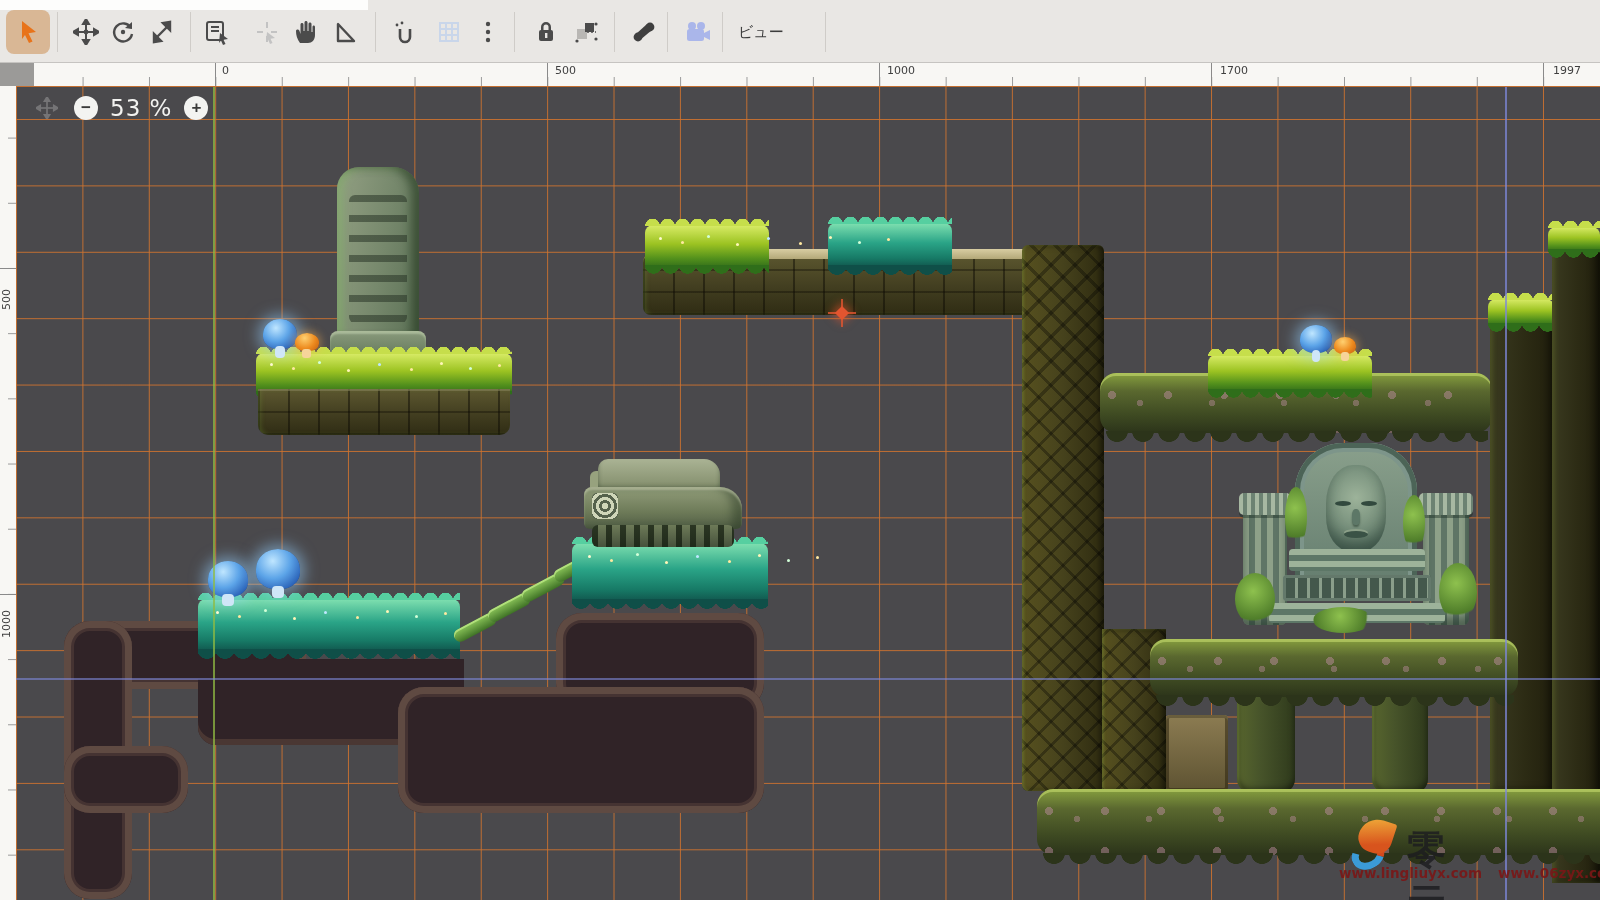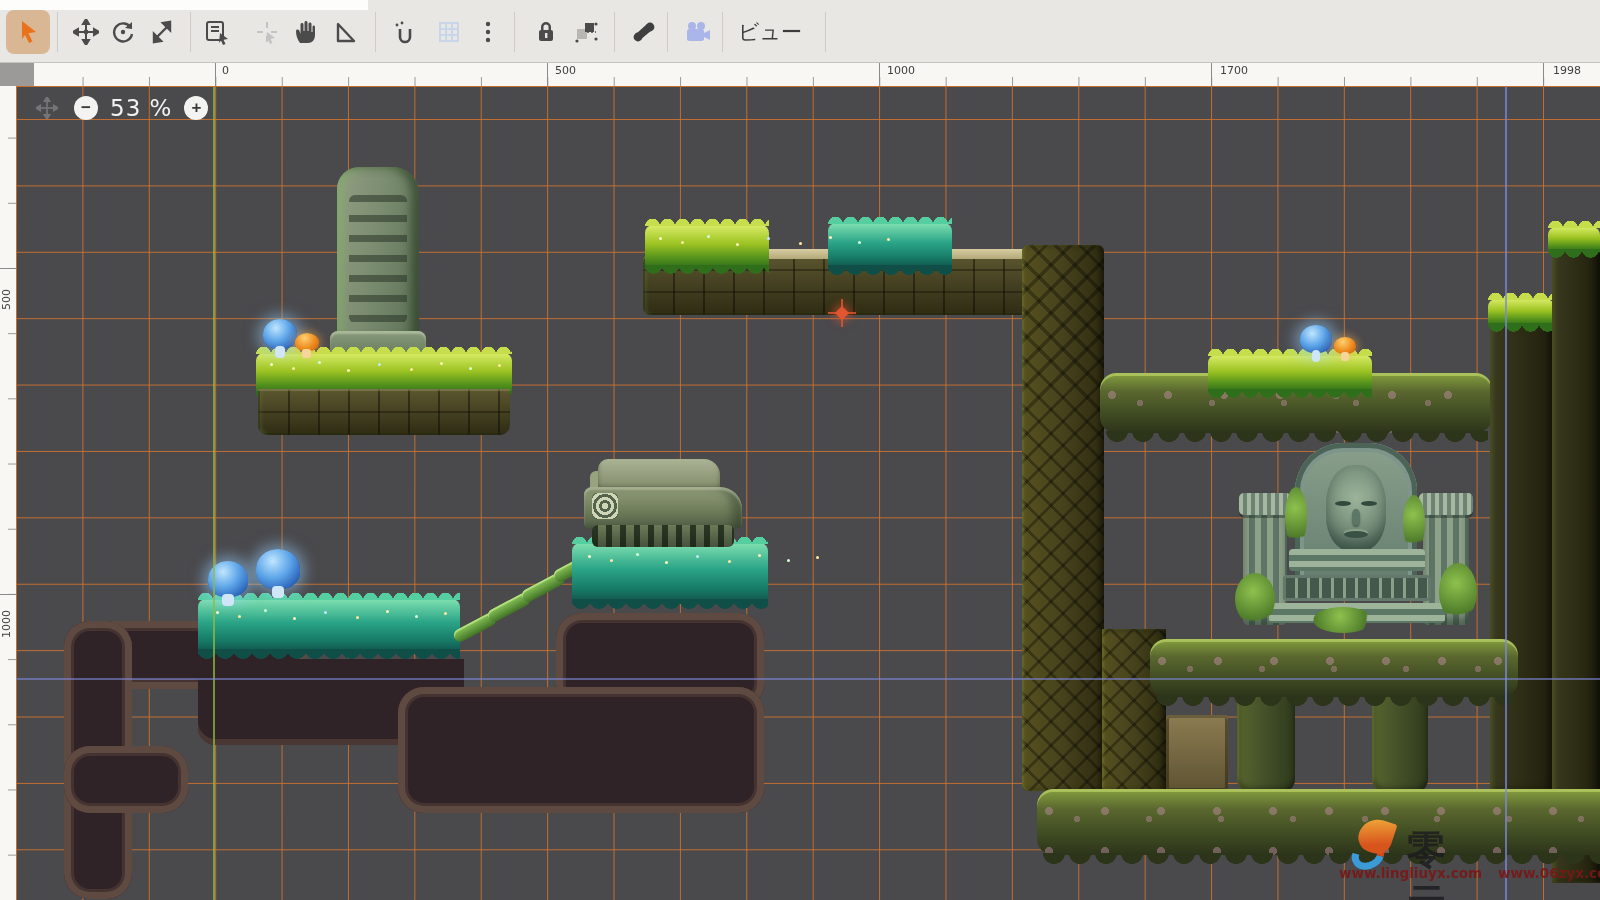--- a/index.html
+++ b/index.html
@@ -10,21 +10,21 @@
   
   #toolbar { position:absolute; left:0; top:0; width:1600px; height:63px;
              background:#e9e7e4; border-bottom:1px solid #c6c4c1; z-index:50; }
   #menu-remnant { position:absolute; left:0; top:0; width:368px; height:10px; background:#fdfdfc; }
   .tbtn { position:absolute; top:10px; width:44px; height:44px; display:flex;
           align-items:center; justify-content:center; border:none; background:transparent; cursor:pointer; }
   .tbtn.selected { background:#d9b795; border-radius:8px; }
   .tsep { position:absolute; top:12px; width:1px; height:40px; background:#cfccc8; }
   .tbtn svg { display:block; }
   #view-btn { position:absolute; top:10px; left:726px; height:44px; padding:0 12px;
-              background:transparent; border:none; font-size:21px; color:#3c3c3c;
+              background:transparent; border:none; font-size:15px; color:#3c3c3c;
               font-family:"DejaVu Sans","Liberation Sans",sans-serif; cursor:pointer; }
 
   
   #ruler-corner { position:absolute; left:0; top:63px; width:34px; height:23px; background:#9b9a98; z-index:40; }
   #ruler-top { position:absolute; left:16px; top:63px; width:1584px; height:23px; background:#f8f7f4; z-index:39;
     background-image:
       repeating-linear-gradient(90deg, #8a8a8a 0 1px, transparent 1px 332px),
       repeating-linear-gradient(90deg, #9a9a9a 0 1px, transparent 1px 66.4px);
     background-size:332px 23px, 66.4px 9px;
     background-position:199px 0, 0.2px 14px;
@@ -357,21 +357,21 @@
     <button id="view-btn">ビュー</button>
     <div class="tsep" style="left:825px"></div>
   </div>
 
   <div id="ruler-corner"></div>
   <div id="ruler-top">
       <span class="rlab-top" style="left: 206px;">0</span>
       <span class="rlab-top" style="left: 539px;">500</span>
       <span class="rlab-top" style="left: 871px;">1000</span>
       <span class="rlab-top" style="left: 1204px;">1700</span>
-      <span class="rlab-top" style="left: 1537px;">1998</span>
+      <span class="rlab-top" style="left: 1537px;">1997</span>
     </div>
   <div id="ruler-left">
       <span class="rlab-left" style="top: 224px;">500</span>
       <span class="rlab-left" style="top: 552px;">1000</span>
     </div>
 
   <div id="canvas">
 
     <span id="pan-hint">
       <svg width="22" height="22" viewBox="0 0 26 26" stroke="#cfcfcf" stroke-width="2" fill="#cfcfcf">

